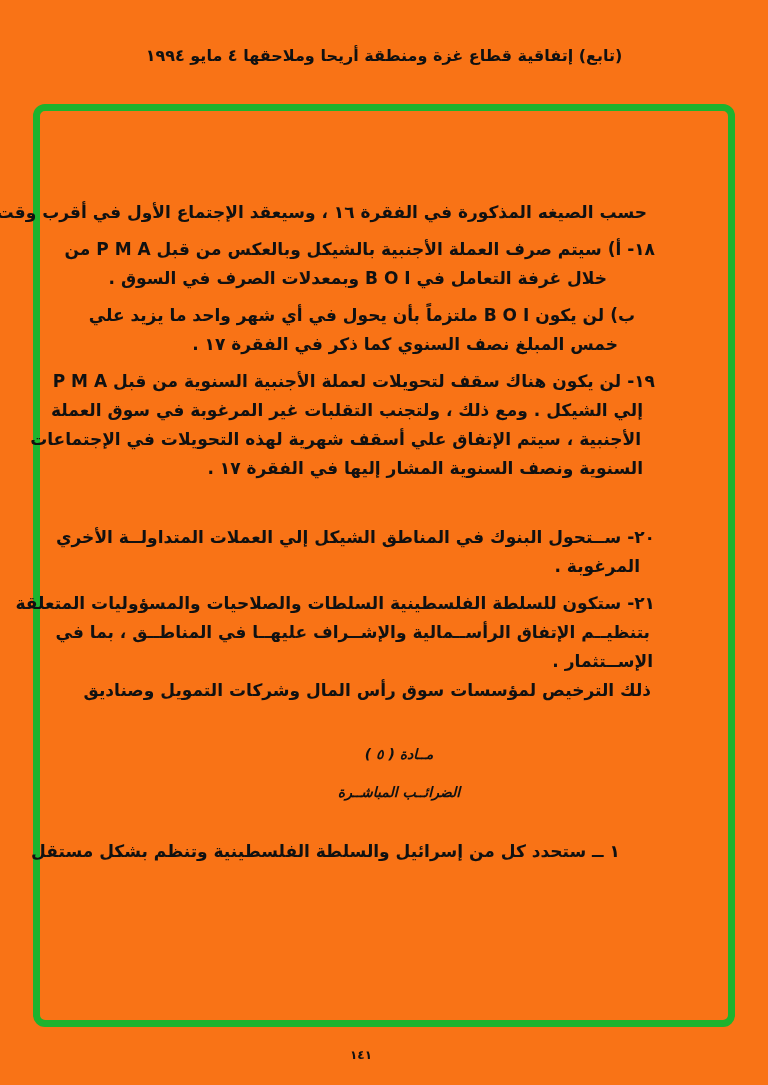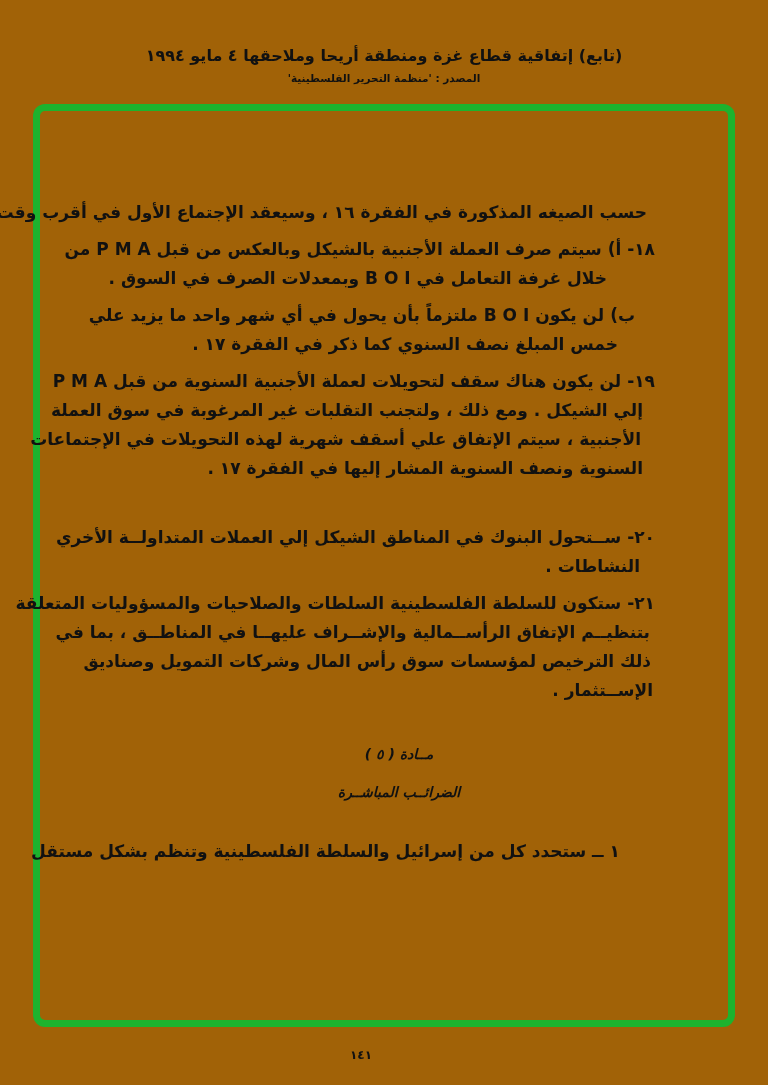--- a/index.html
+++ b/index.html
@@ -31,25 +31,24 @@
   .heading .line { text-align:center; padding-right:0 !important; }
   .page-footer {
     position:absolute; top:1044px; left:0; width:722px;
     text-align:center; direction:rtl;
   }
   .page-num { font-size:12px; font-weight:bold; letter-spacing:3px; }
 </style>
 </head>
 <body>
 
-<div class="page" style="background: #a16207; color: rgb(17, 17, 17);">
+<div class="page" style="background: #f97316; color: rgb(17, 17, 17);">
 
   <div class="doc-header">
     <div class="doc-title">(تابع) إتفاقية قطاع غزة ومنطقة أريحا وملاحقها ٤ مايو ١٩٩٤</div>
-    <div class="doc-source">المصدر :  'منظمة التحرير الفلسطينية'</div>
   </div>
 
   <div class="frame" style="border-color: rgb(29, 179, 46);"></div>
 
   <div class="doc-body">
       <div class="para">
         <div class="line" style="padding-right: 8px; margin-top: 32px;">حسب الصيغه المذكورة في الفقرة ١٦ ،  وسيعقد الإجتماع الأول في أقرب وقت</div>
       </div>
       <div class="para">
         <div class="line" style="padding-right: 0px;">١٨- أ) سيتم صرف العملة الأجنبية بالشيكل وبالعكس من قبل P M A  من</div>
@@ -60,27 +59,27 @@
         <div class="line" style="padding-right: 37px;">خمس المبلغ نصف السنوي كما ذكر في الفقرة ١٧ .</div>
       </div>
       <div class="para">
         <div class="line" style="padding-right: 0px;">١٩- لن يكون هناك سقف لتحويلات لعملة الأجنبية السنوية من قبل P M A</div>
         <div class="line" style="padding-right: 12px;">إلي الشيكل . ومع ذلك ، ولتجنب التقلبات غير المرغوبة في سوق العملة</div>
         <div class="line" style="padding-right: 14px;">الأجنبية ، سيتم الإتفاق علي أسقف شهرية لهذه التحويلات في الإجتماعات</div>
         <div class="line" style="padding-right: 12px;">السنوية ونصف السنوية المشار إليها في الفقرة ١٧ .</div>
       </div>
       <div class="para">
         <div class="line" style="padding-right: 0px; margin-top: 40px;">٢٠- ســتحول البنوك في المناطق الشيكل إلي العملات المتداولــة الأخري</div>
-        <div class="line" style="padding-right: 15px;">النشاطات .</div>
+        <div class="line" style="padding-right: 15px;">المرغوبة .</div>
       </div>
       <div class="para">
         <div class="line" style="padding-right: 0px;">٢١- ستكون للسلطة الفلسطينية السلطات والصلاحيات والمسؤوليات المتعلقة</div>
         <div class="line" style="padding-right: 5px;">بتنظيــم الإتفاق الرأســمالية والإشــراف عليهــا في المناطــق ،  بما في</div>
+        <div class="line" style="padding-right: 2px;">الإســتثمار .</div>
         <div class="line" style="padding-right: 4px;">ذلك الترخيص لمؤسسات سوق رأس المال وشركات التمويل وصناديق</div>
-        <div class="line" style="padding-right: 2px;">الإســتثمار .</div>
       </div>
       <div class="heading">
         <div class="line" style="padding-right: 0px;">مــادة ( ٥ )</div>
         <div class="line" style="padding-right: 0px;">الضرائــب المباشــرة</div>
       </div>
       <div class="para">
         <div class="line" style="padding-right: 35px;">١ ــ ستحدد كل من إسرائيل والسلطة الفلسطينية وتنظم بشكل مستقل</div>
       </div>
     </div>
 

